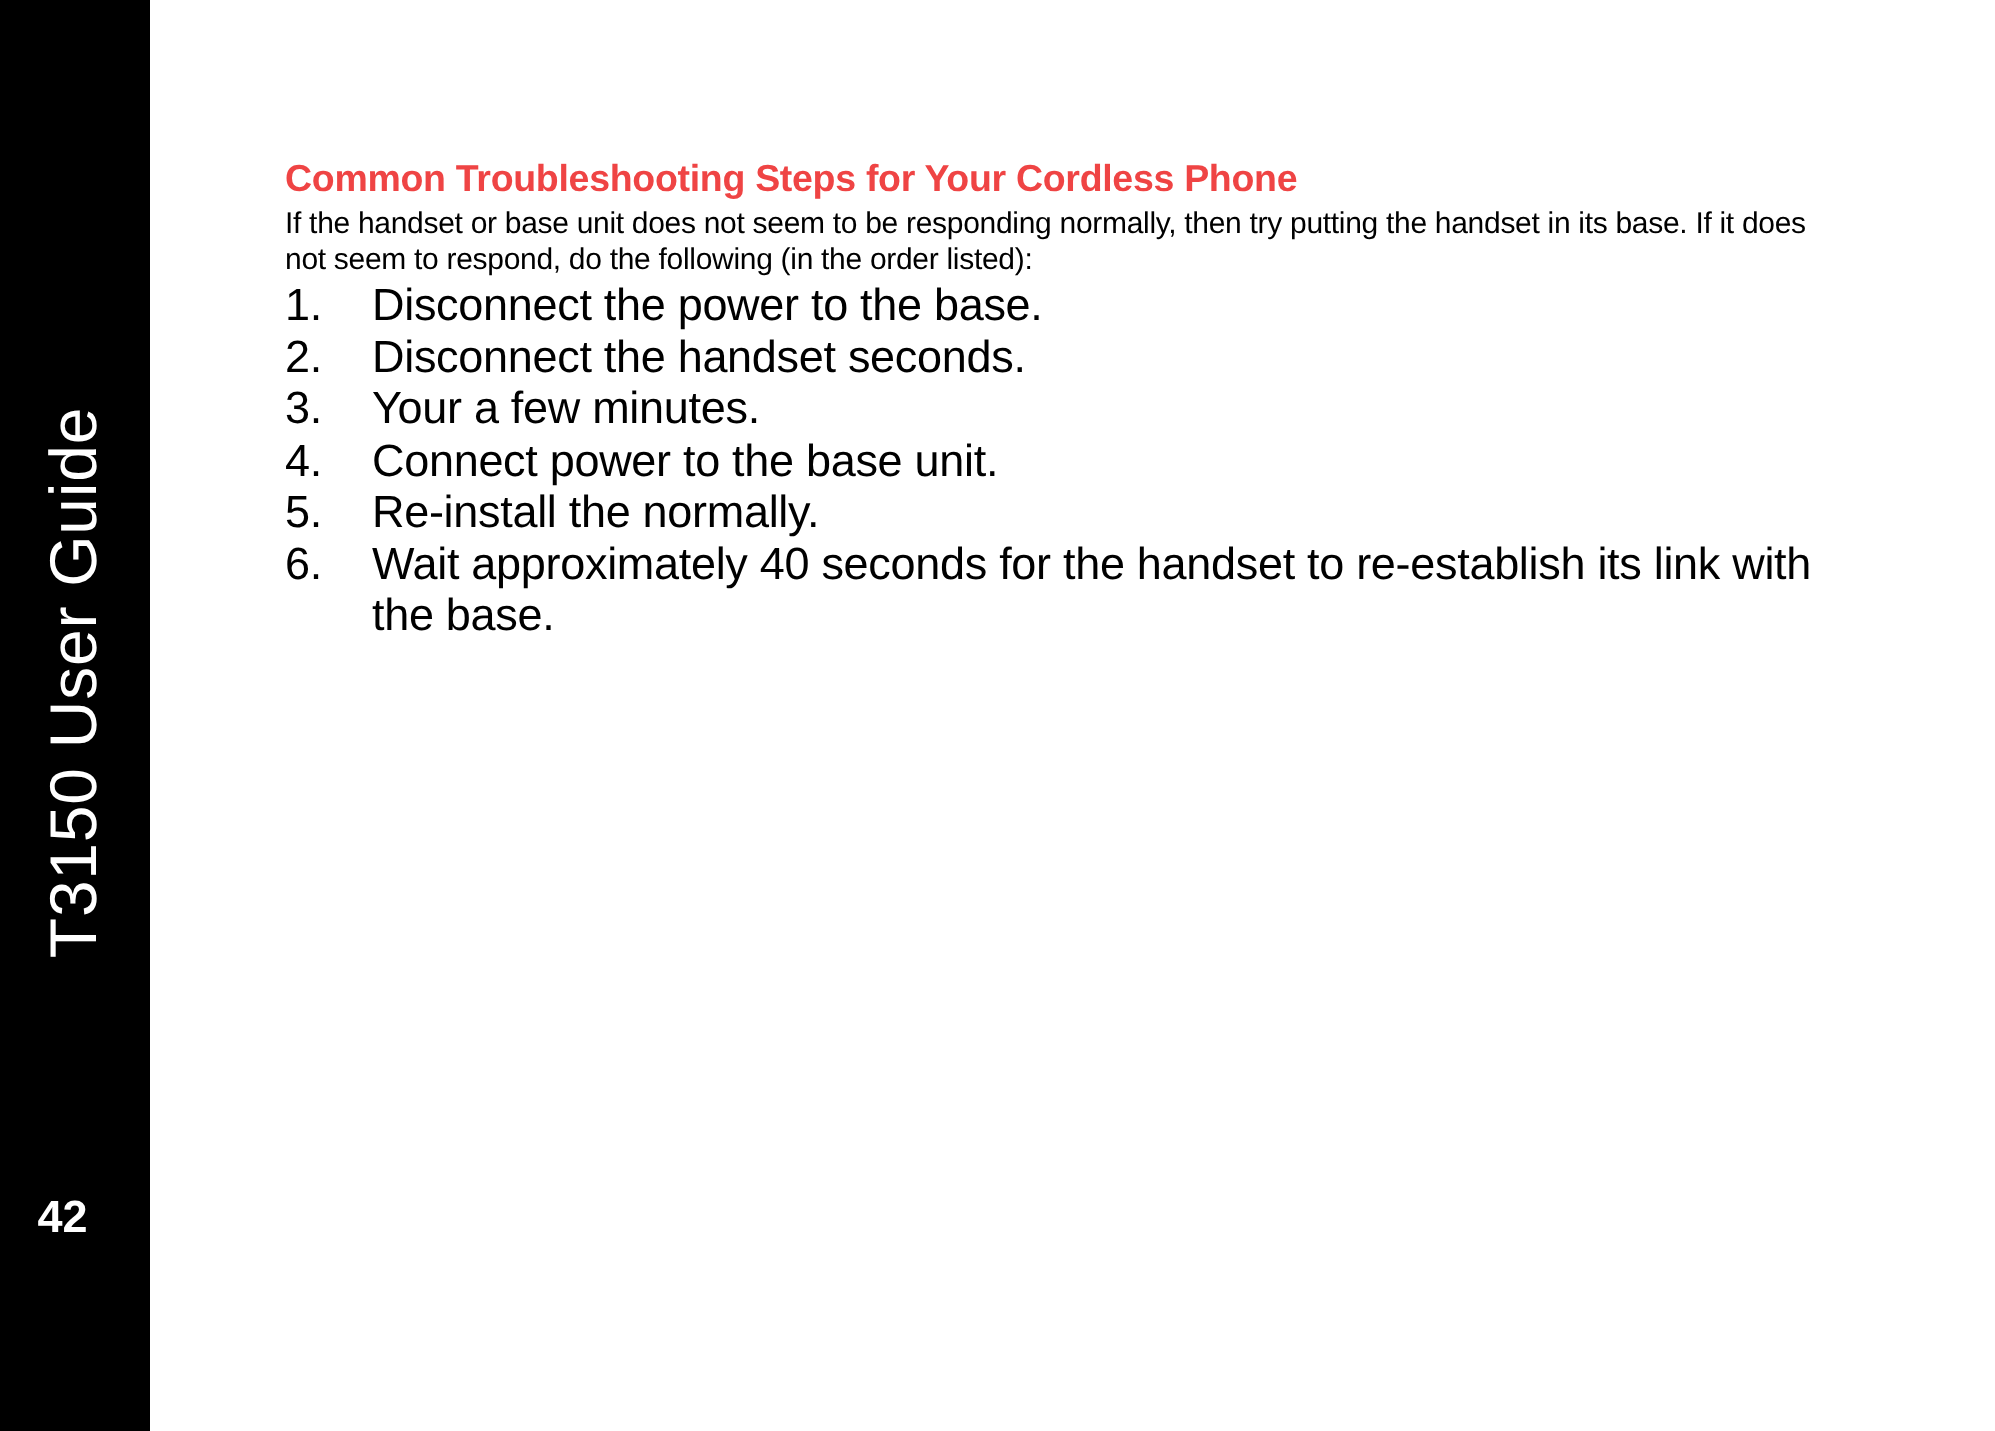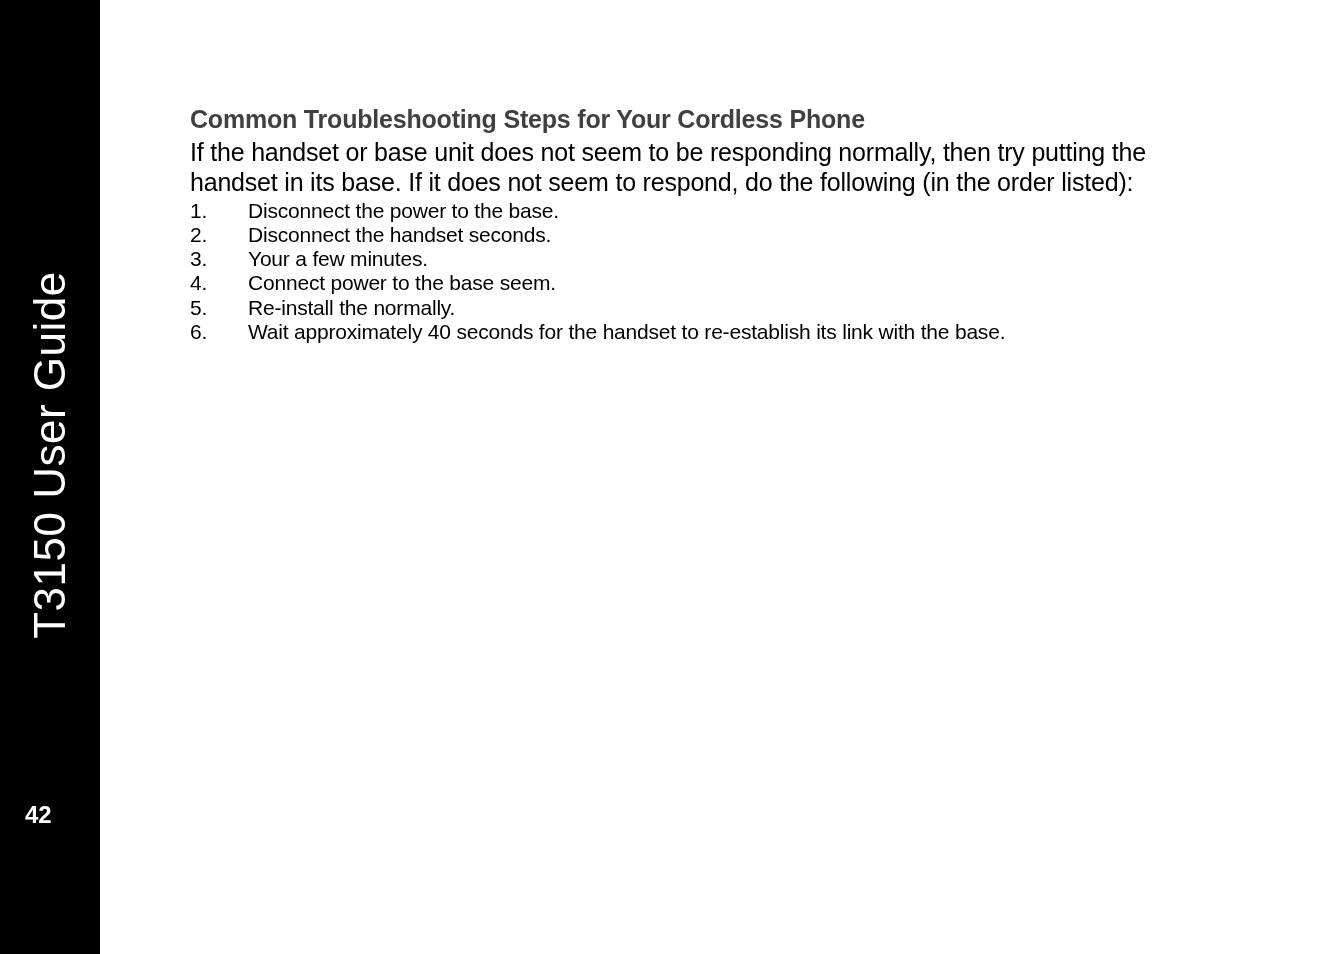--- a/index.html
+++ b/index.html
@@ -31,51 +31,51 @@
       transform: translate(-50%, -50%) rotate(-90deg);
       white-space: nowrap;
       font-size: 44px;
       font-weight: 400;
       letter-spacing: 0.5px;
     }
     .page-number {
       position: absolute;
       left: 25px;
       bottom: 125px;
-      font-size: 24px;
+      font-size: 30px;
       font-weight: bold;
       color: #ffffff;
     }
     .content {
       position: absolute;
       left: 190px;
       top: 105px;
       right: 100px;
     }
     .heading {
       font-size: 25px;
       font-weight: bold;
-      color: #404040;
+      color: #ef4444;
       margin-bottom: 4px;
       letter-spacing: -0.2px;
     }
     .intro-text {
-      font-size: 25px;
+      font-size: 20px;
       color: #000000;
       line-height: 1.18;
       margin-bottom: 2px;
       letter-spacing: -0.2px;
     }
     .steps-list {
       list-style: none;
       counter-reset: step-counter;
     }
     .steps-list li {
       counter-increment: step-counter;
-      font-size: 21px;
+      font-size: 30px;
       color: #000000;
       line-height: 1.15;
       padding-left: 58px;
       position: relative;
       letter-spacing: -0.2px;
     }
     .steps-list li::before {
       content: counter(step-counter) ".";
       position: absolute;
       left: 0;
@@ -89,17 +89,17 @@
   <div class="page-number">42</div>
 </div>
 
 <div class="content">
   <h2 class="heading">Common Troubleshooting Steps for Your Cordless Phone</h2>
   <p class="intro-text">If the handset or base unit does not seem to be responding normally, then try putting the handset in its base. If it does not seem to respond, do the following (in the order listed):</p>
   <ol class="steps-list">
     <li>Disconnect the power to the base.</li>
     <li>Disconnect the handset seconds.</li>
     <li>Your a few minutes.</li>
-    <li>Connect power to the base seem.</li>
+    <li>Connect power to the base unit.</li>
     <li>Re-install the normally.</li>
     <li>Wait approximately 40 seconds for the handset to re-establish its link with the base.</li>
   </ol>
 </div>
 
 </body></html>

